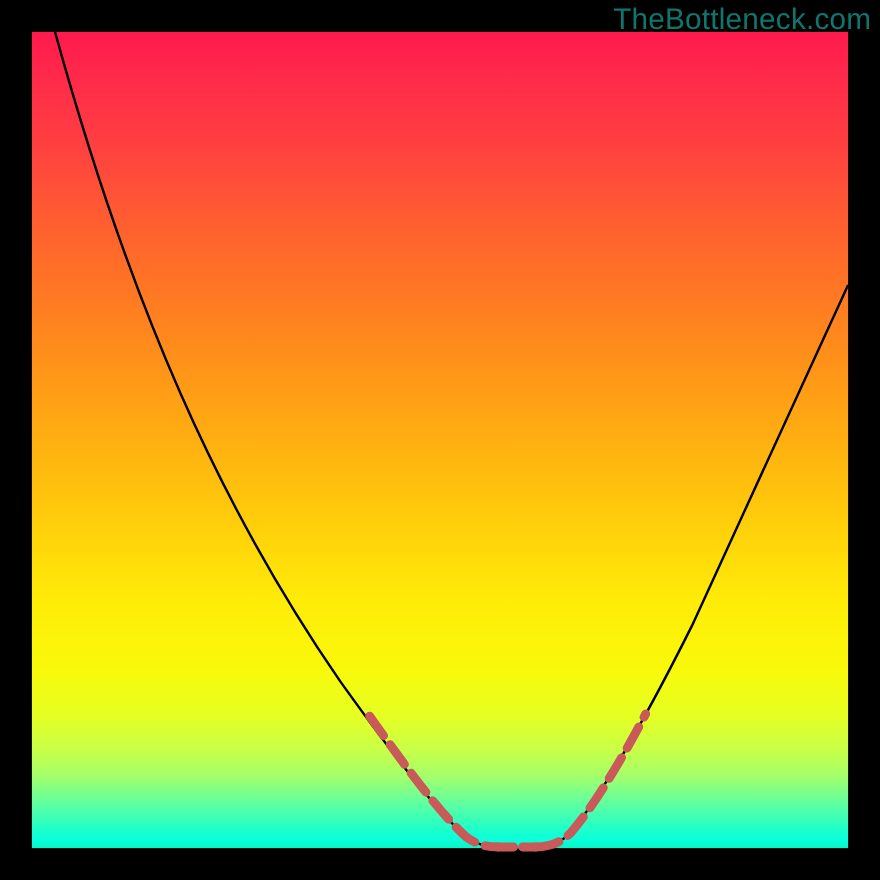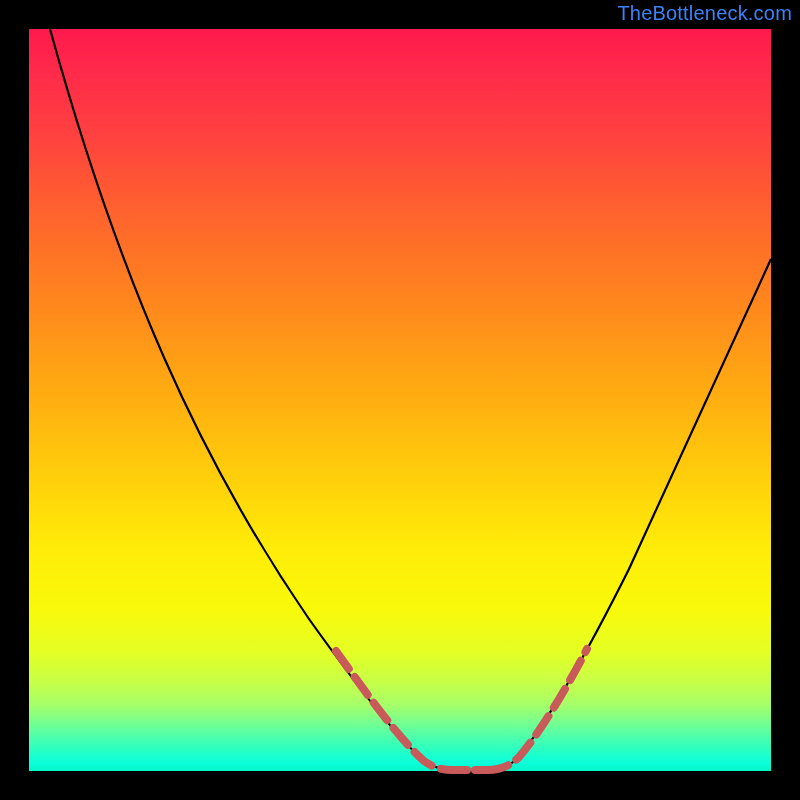--- a/index.html
+++ b/index.html
@@ -37,22 +37,22 @@
       #2dffc0 97%,
       #18ffd0 98%,
       #0affdb 99%,
       #04f7c5 100%
     );
   }
   .watermark {
     position: absolute;
     top: 2px;
     right: 8px;
-    color: #3b82f6;
-    font-size: 20px;
+    color: #0f766e;
+    font-size: 27px;
     font-weight: 500;
     letter-spacing: 0.2px;
     user-select: none;
   }
   svg.curve {
     position: absolute;
     left: 29px;
     top: 29px;
     width: 742px;
     height: 742px;

